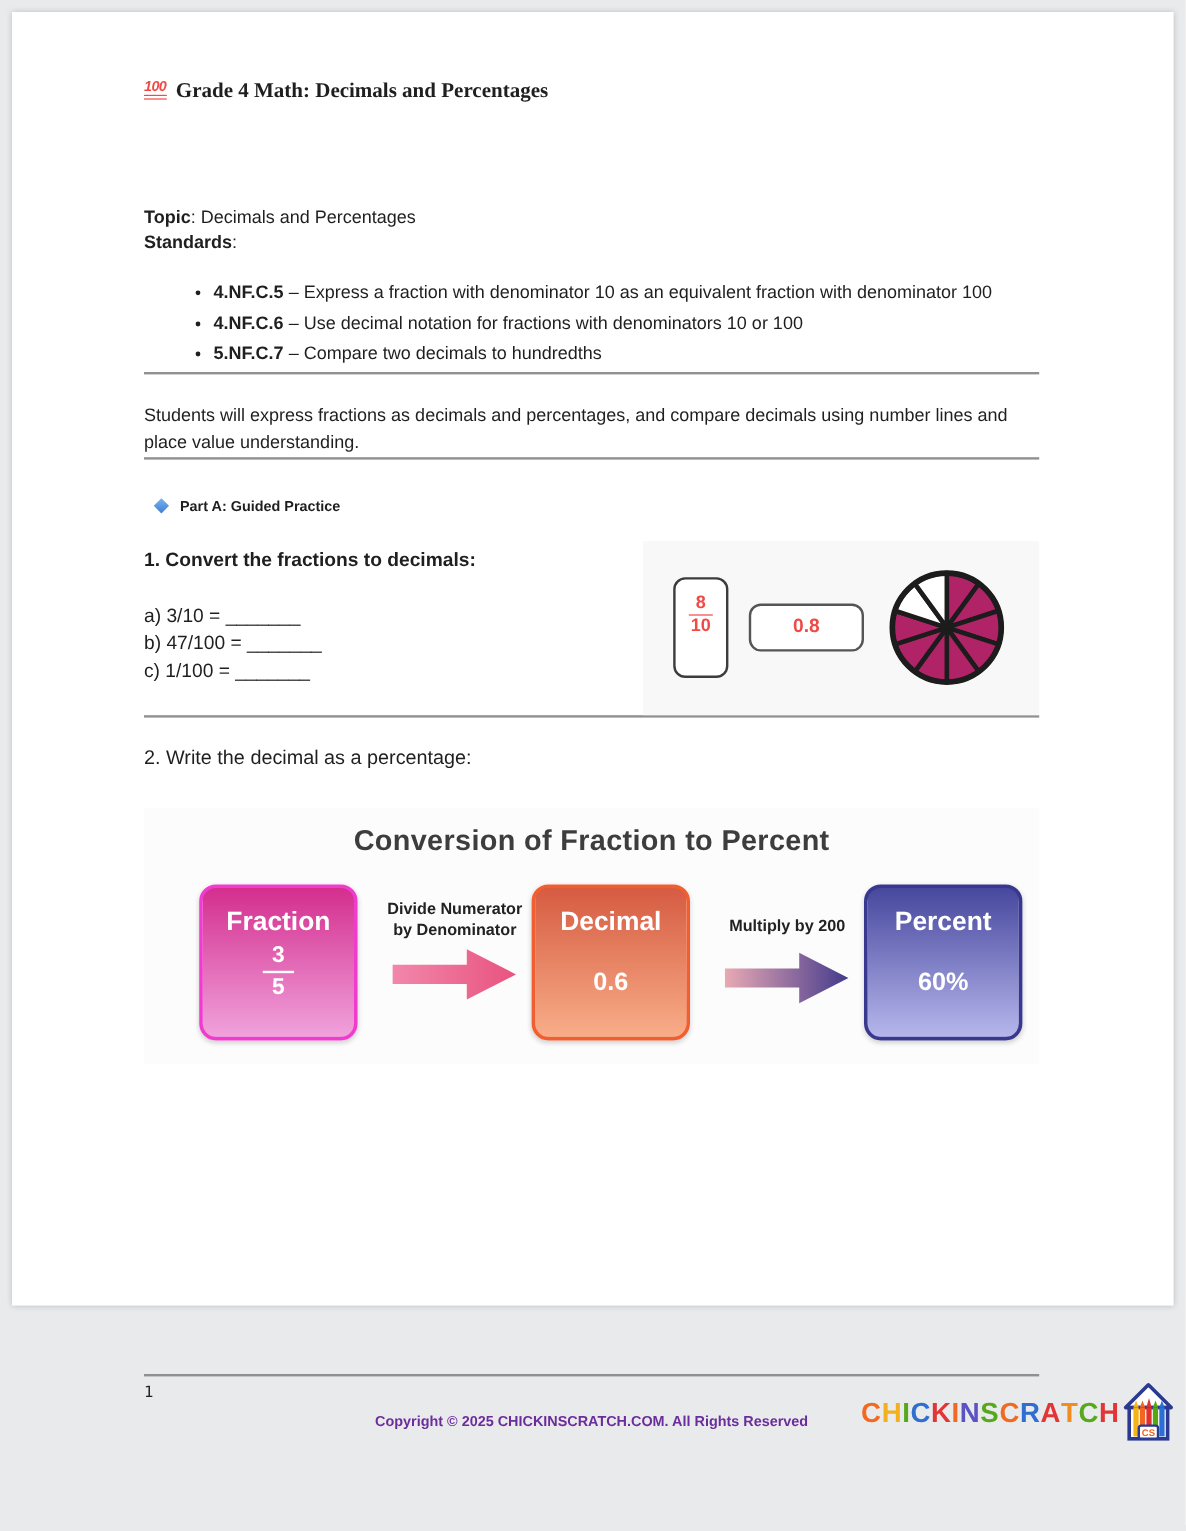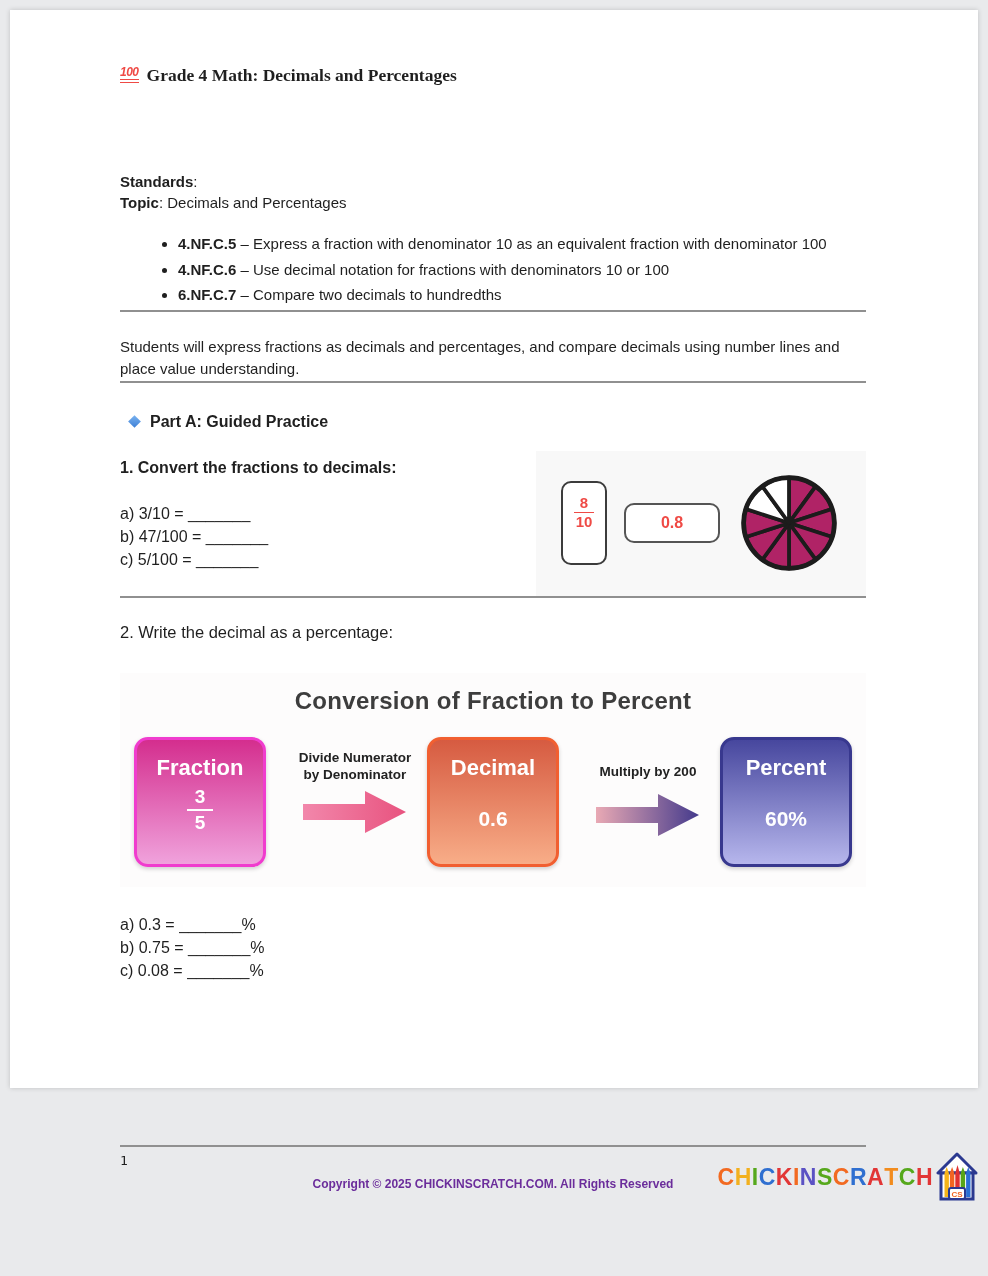--- a/index.html
+++ b/index.html
@@ -53,21 +53,21 @@
   }
   .icon-target{
     width:17px;height:17px;border-radius:50%;position:relative;flex:0 0 auto;
     background:radial-gradient(circle at 50% 50%, #d93025 0 2px, #fff 2px 4px, #d93025 4px 6px, #fff 6px 8px, #d93025 8px);
   }
   .icon-target .dart{position:absolute;width:7px;height:2px;background:#4a7fd4;transform:rotate(-40deg);top:2px;right:-2px;}
   .objective-body{margin:24px 0 0;font-size:15px;line-height:22.5px;}
 
   
   .parta-heading{
-    margin:28px 0 0 10px;font-size:16px;font-weight:700;line-height:22px;
+    margin:28px 0 0 10px;font-size:12px;font-weight:700;line-height:22px;
     display:flex;align-items:center;gap:11px;
   }
   .icon-diamond{width:9px;height:9px;transform:rotate(45deg);flex:0 0 auto;
     background:linear-gradient(135deg,#7ab3f0,#3d7fd6);}
 
   .q1-row{margin-top:16px;display:flex;}
   .q1-left{flex:1;}
   .q1-left h3{margin:8px 0 0;font-size:16px;font-weight:700;line-height:21px;}
   .q1-items{margin-top:24px;font-size:16px;line-height:23px;}
   .q1-items p{margin:0;}
@@ -107,20 +107,21 @@
   }
   .info-row{display:flex;margin-top:22px;align-items:flex-start;}
   .box{
     width:132px;height:130px;border-radius:14px;box-sizing:border-box;flex:0 0 auto;
     color:#fff;text-align:center;box-shadow:0 2px 4px rgba(0,0,0,.18);
   }
   .box-label{margin-top:15px;font-size:22px;font-weight:700;}
   .box-fraction{
     border:3.5px solid var(--fraction-border,#f03cce);
     background:linear-gradient(180deg,var(--fraction-top,#d42e8e),var(--fraction-bottom,#f0a2dc));
+    margin-left:32px;
   }
   .box-frac{margin-top:6px;display:flex;flex-direction:column;align-items:center;
     font-size:19px;font-weight:700;line-height:20px;}
   .box-frac .wline{width:26px;height:0;border-top:2.5px solid #fff;margin:2px 0;}
   .box-decimal{
     border:3px solid var(--decimal-border,#f15f31);
     background:linear-gradient(180deg,var(--decimal-top,#d65b41),var(--decimal-bottom,#f8ad88));
   }
   .box-percent{
     border:3px solid var(--percent-border,#38388e);
@@ -155,48 +156,48 @@
 
 <div class="sheet">
   <div class="content">
 
     <h1 class="doc-title">
       <span class="icon-100">100</span>
       <span>Grade 4 Math: Decimals and Percentages</span>
     </h1>
 
     <div class="meta">
+      <p><b>Topic</b><span>: Decimals and Percentages</span></p>
       <p><b>Standards</b><span>:</span></p>
-      <p><b>Topic</b><span>: Decimals and Percentages</span></p>
     </div>
 
     <ul class="standards">
       <li><b>4.NF.C.5</b><span> – Express a fraction with denominator 10 as an equivalent fraction with denominator 100</span></li>
       <li><b>4.NF.C.6</b><span> – Use decimal notation for fractions with denominators 10 or 100</span></li>
-      <li><b>6.NF.C.7</b><span> – Compare two decimals to hundredths</span></li>
+      <li><b>5.NF.C.7</b><span> – Compare two decimals to hundredths</span></li>
     </ul>
 
     <hr class="rule rule-1">
 
     <p class="objective-body">Students will express fractions as decimals and percentages, and compare decimals using number lines and place value understanding.</p>
 
     <hr class="rule rule-2">
 
     <h2 class="parta-heading">
       <span class="icon-diamond"></span>
       <span>Part A: Guided Practice</span>
     </h2>
 
     <div class="q1-row">
       <div class="q1-left">
         <h3>1. Convert the fractions to decimals:</h3>
         <div class="q1-items">
           <p>a) 3/10 = _______</p>
           <p>b) 47/100 = _______</p>
-          <p>c) 5/100 = _______</p>
+          <p>c) 1/100 = _______</p>
         </div>
       </div>
       <div class="illustration">
         <div class="frac-card">
           <div class="frac">
             <span>8</span>
             <span class="frac-line"></span>
             <span>10</span>
           </div>
         </div>
@@ -271,25 +272,20 @@
         </div>
 
         <div class="box box-percent">
           <div class="box-label">Percent</div>
           <div class="box-value">60%</div>
         </div>
 
       </div>
     </div>
 
-    <div class="q2-answers">
-      <p>a) 0.3 = _______%</p>
-      <p>b) 0.75 = _______%</p>
-      <p>c) 0.08 = _______%</p>
-    </div>
   </div>
 
   <div class="footer">
     <hr class="rule footer-rule">
     <div class="pageno">1</div>
     <div class="copyright">Copyright © 2025 CHICKINSCRATCH.COM. All Rights Reserved</div>
   </div>
 
   <div class="logo">
     <span class="logo-word"><span style="color: rgb(242, 106, 33);">C</span><span style="color: rgb(242, 176, 30);">H</span><span style="color: rgb(86, 168, 28);">I</span><span style="color: rgb(47, 111, 208);">C</span><span style="color: rgb(226, 54, 54);">K</span><span style="color: rgb(242, 106, 33);">I</span><span style="color: rgb(91, 82, 196);">N</span><span style="color: rgb(86, 168, 28);">S</span><span style="color: rgb(242, 106, 33);">C</span><span style="color: rgb(47, 111, 208);">R</span><span style="color: rgb(226, 54, 54);">A</span><span style="color: rgb(242, 140, 30);">T</span><span style="color: rgb(86, 168, 28);">C</span><span style="color: rgb(226, 54, 54);">H</span></span>

